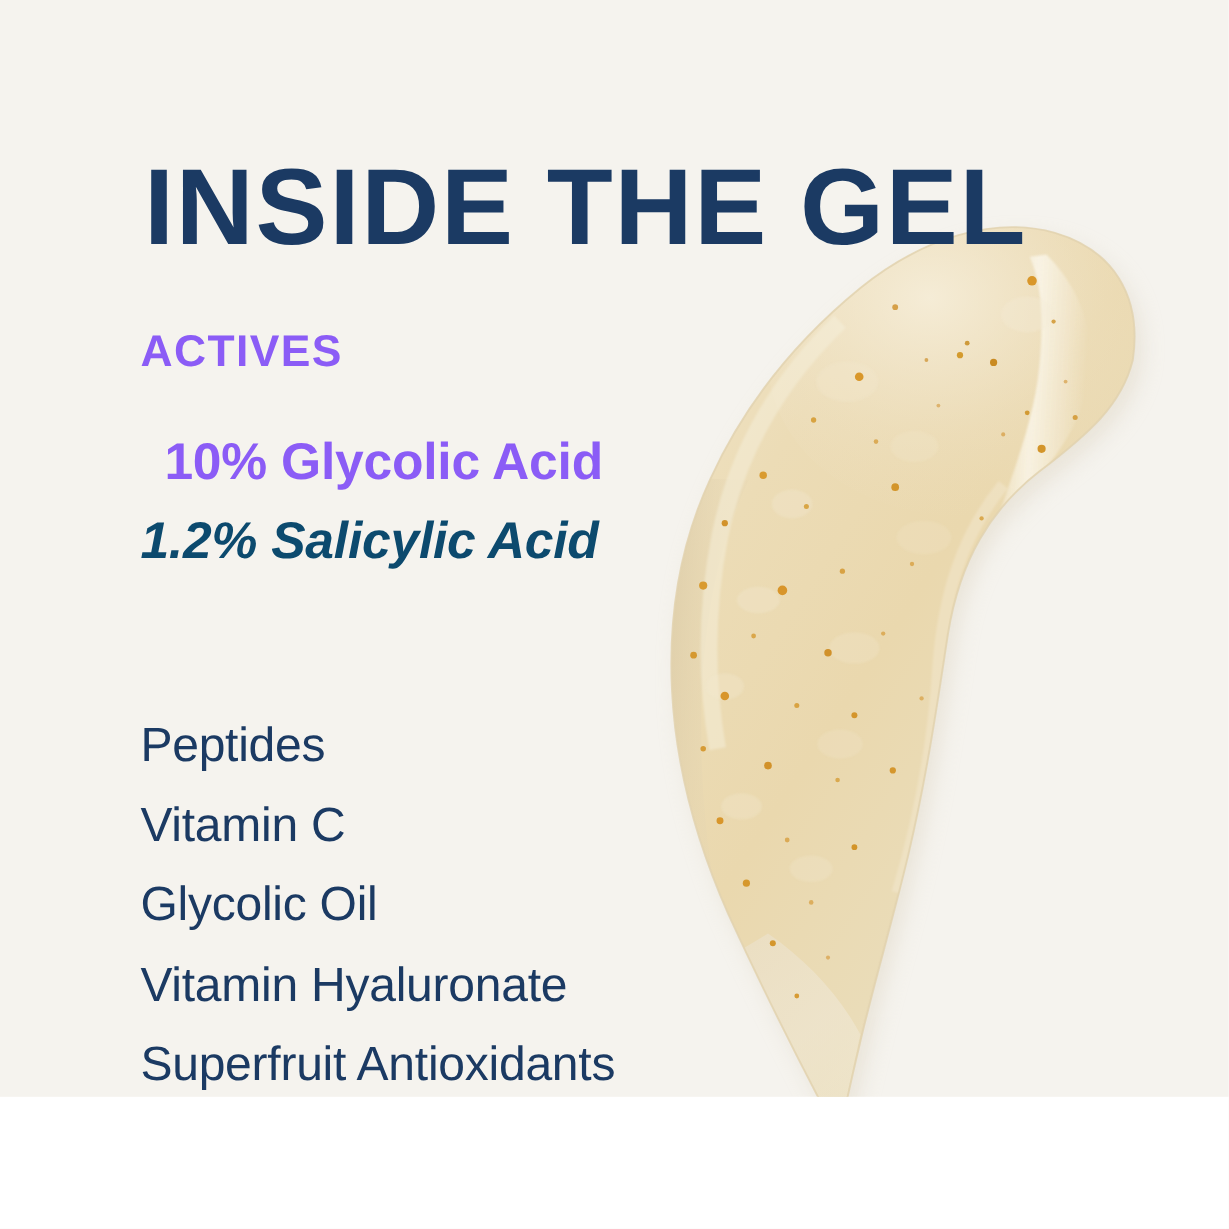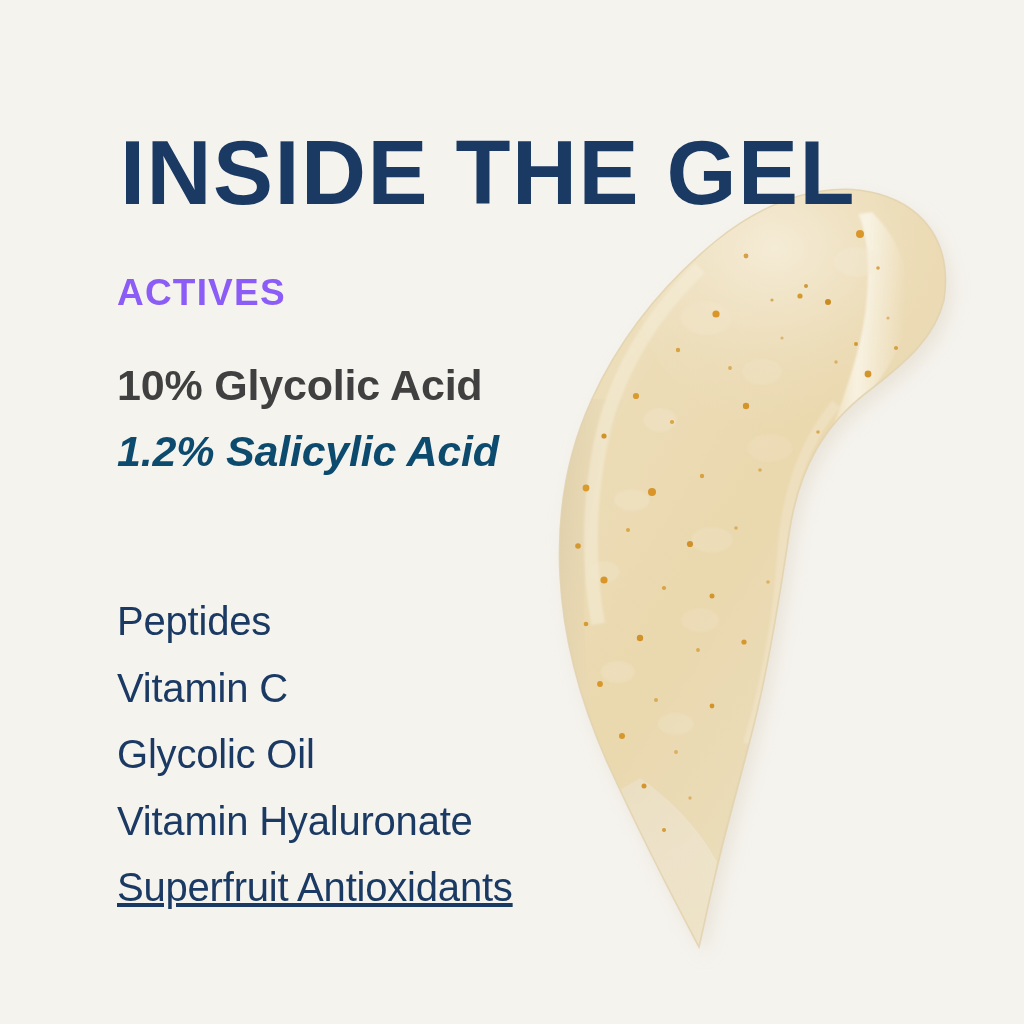--- a/index.html
+++ b/index.html
@@ -10,21 +10,21 @@
   body {
     width: 1024px;
     height: 1024px;
     overflow: hidden;
     font-family: "Liberation Sans", sans-serif;
   }
 
   #poster {
     position: relative;
     width: 1024px;
-    height: 1024px;
+    height: 914px;
     background: #F5F3EE;
     overflow: hidden;
   }
 
   
   #swatch-layer {
     position: absolute;
     left: 0;
     top: 0;
     width: 1024px;
@@ -304,25 +304,25 @@
              C 773 644, 782 580, 790 528
              C 800 466, 826 424, 866 393
              C 908 361, 935 337, 944 300 Z" fill="none" stroke="#E2D2AF" stroke-opacity="0.85" stroke-width="1.6"></path>
   </svg>
 
   <h1 id="headline" style="color: rgb(27, 58, 99);">INSIDE THE GEL</h1>
 
   <div id="actives-label" style="color: #8b5cf6;">ACTIVES</div>
 
   <ul id="actives-list">
-    <li style="color: #404040;">10% Glycolic Acid</li>
+    <li style="color: #8b5cf6; margin-left: 20px;">10% Glycolic Acid</li>
     <li style="color: #0c4a6e; font-style: italic;">1.2% Salicylic Acid</li>
   </ul>
 
   <ul id="support-list">
     <li style="color: rgb(27, 58, 99);">Peptides</li>
     <li style="color: rgb(27, 58, 99);">Vitamin C</li>
     <li style="color: rgb(27, 58, 99);">Glycolic Oil</li>
     <li style="color: rgb(27, 58, 99);">Vitamin Hyaluronate</li>
-    <li style="color: rgb(27, 58, 99); text-decoration: underline;">Superfruit Antioxidants</li>
+    <li style="color: rgb(27, 58, 99);">Superfruit Antioxidants</li>
   </ul>
 
 </div>
 
 </body></html>

